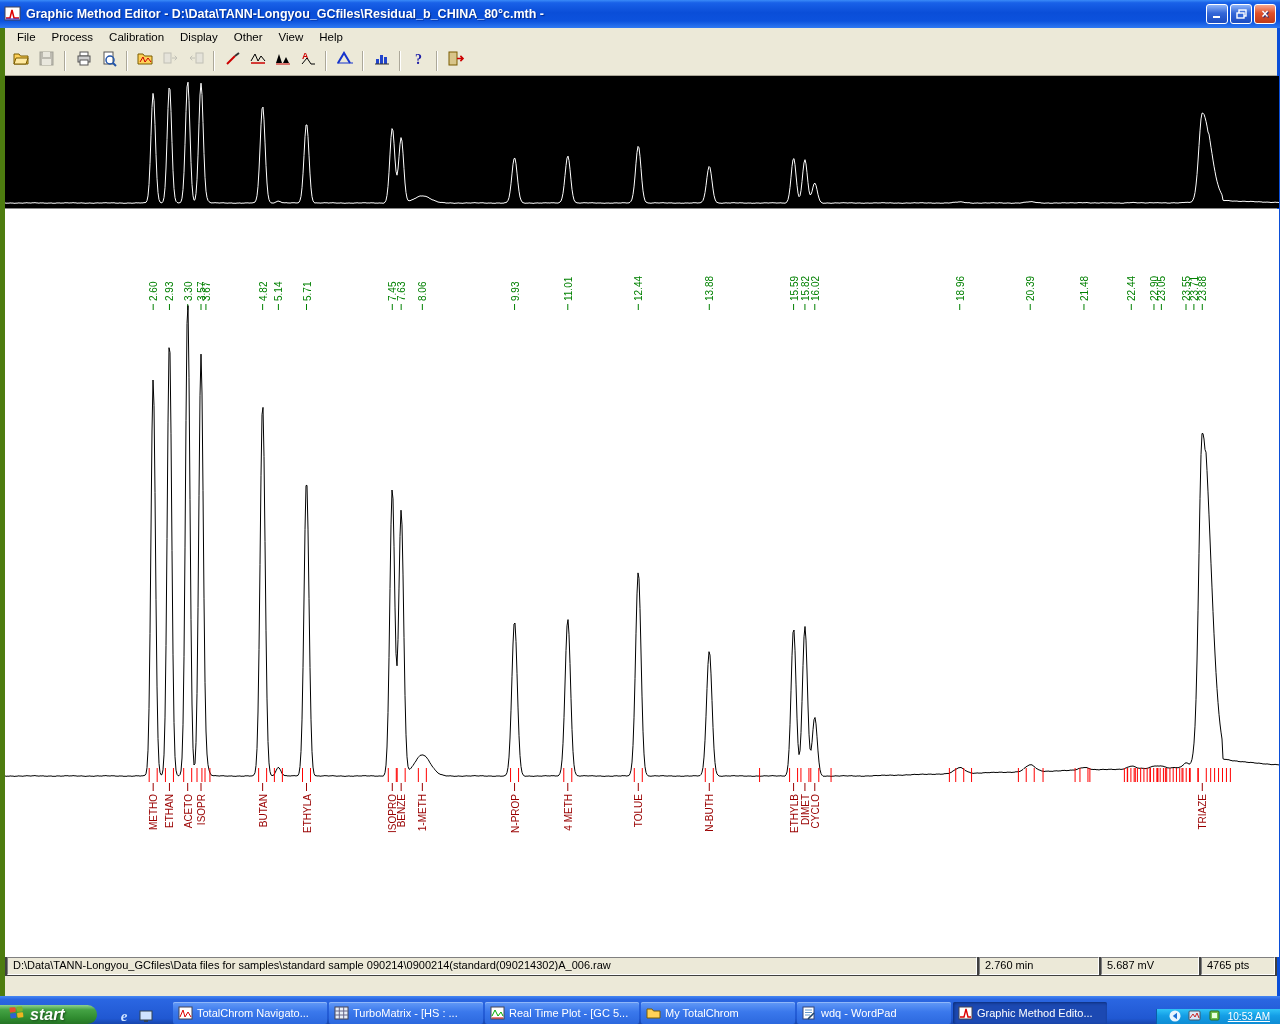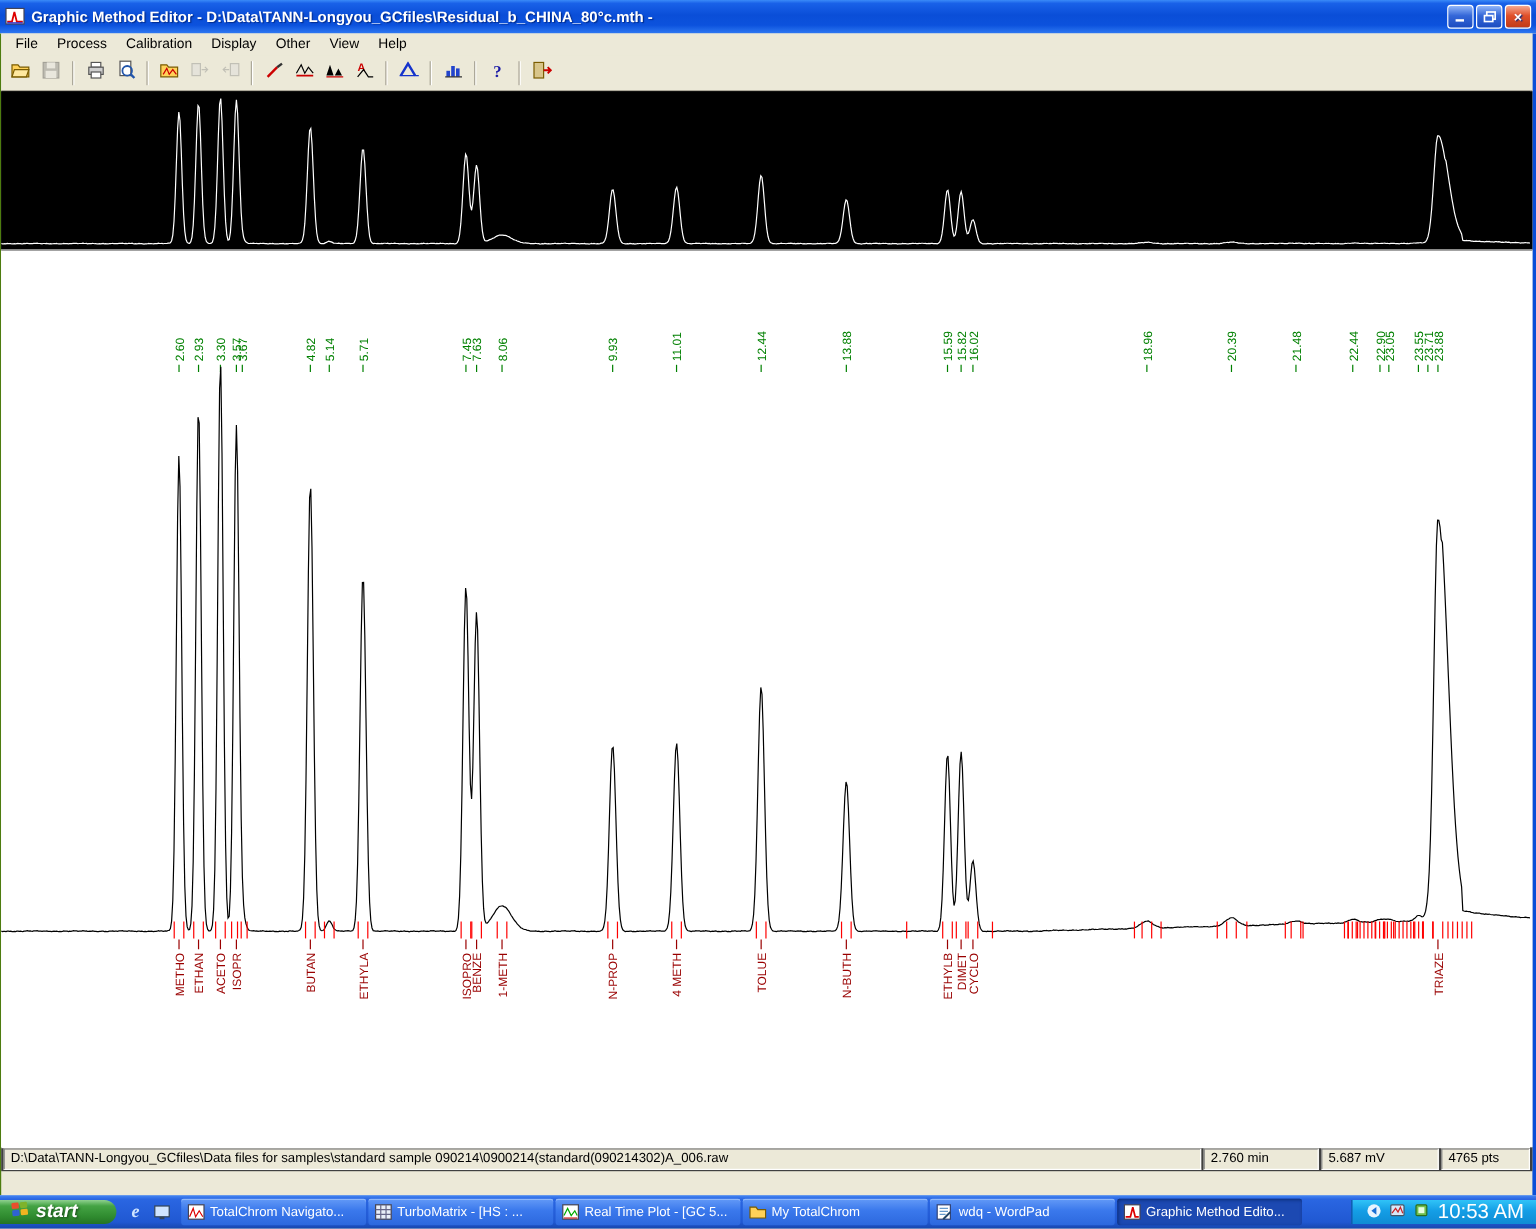--- a/index.html
+++ b/index.html
@@ -12,21 +12,21 @@
     color:#fff; font-weight:bold; font-size:12.5px; text-shadow:1px 1px 1px #002a8a; }
   .titlebar .app-ico { width:18px; height:16px; margin-right:4px; flex:0 0 auto; }
   .title-text { flex:1; white-space:nowrap; overflow:hidden; }
   .win-btn { width:22px; height:20px; margin-left:2px; border-radius:3px;
     border:1px solid #fff; display:flex; align-items:center; justify-content:center; }
   .wb-blue { background:linear-gradient(180deg,#8fb5f9,#3467d8 45%,#1c4cc0); }
   .wb-red  { background:linear-gradient(180deg,#f5a88f,#e0502a 45%,#c03a18); }
   .wb-glyph { color:#fff; font-size:12px; font-weight:bold; line-height:1; }
 
   
-  .app-frame { height:968px; border-left:1px solid #4d7c0f; border-right:3px solid #0a4ed8;
+  .app-frame { height:968px; border-left:5px solid #4d7c0f; border-right:3px solid #0a4ed8;
     background:#ECE9D8; }
 
   
   .menubar { height:18px; display:flex; align-items:center; padding-left:4px;
     background:#ECE9D8; font-size:11.5px; color:#000; }
   .menu-item { padding:1px 8px; cursor:default; }
 
   
   .toolbar { height:30px; display:flex; align-items:center; padding:2px 4px;
     background:#ECE9D8; border-bottom:1px solid #aca899; }
@@ -37,47 +37,47 @@
   
   .overview-panel { height:132px; background:#000; position:relative; }
   .main-panel { height:748px; background:#fff; position:relative; border-top:1px solid #888; }
   .overview-panel svg, .main-panel svg { display:block; }
 
   
   .statusrow1 { height:20px; display:flex; gap:2px; padding:1px 2px; background:#404040; font-size:11px; }
   .sfield { border:1px solid; border-color:#808080 #fff #fff #808080; background:#ECE9D8;
     padding:1px 5px; white-space:nowrap; overflow:hidden; }
   .sf-path { flex:1; }
-  .sf-time { width:96px; }
+  .sf-time { width:120px; }
   .sf-mv { width:98px; }
   .sf-pts { width:74px; }
   .statusrow2 { height:20px; display:flex; justify-content:flex-end; align-items:center;
     padding-right:18px; background:#ECE9D8; font-size:11px; }
   .modified { color:#d00000; }
 
   
-  .taskbar { height:28px; display:flex; align-items:center;
-    background:linear-gradient(180deg,#4687f3 0%,#2a66e2 12%,#2058d2 80%,#1746ad 100%); }
+  .taskbar { height:28px; display:flex; align-items:flex-end;
+    background:linear-gradient(180deg,#4687f3 0%,#2a66e2 12%,#2058d2 80%,#1746ad 100%);gap:11px; }
   .start-btn { width:97px; display:flex; align-items:center; gap:5px; padding-left:8px;
     background:linear-gradient(180deg,#8fd08f 0%,#44a344 25%,#2f8b2f 70%,#257425 100%);
     border-radius:0 12px 12px 0; color:#fff; font-style:italic; font-weight:bold; font-size:16px;
     text-shadow:1px 1px 2px #1a4d1a; }
   .quick-launch { display:flex; align-items:center; gap:6px; padding:0 8px; }
   .ql-ico { width:16px; height:16px; display:flex; align-items:center; justify-content:center; }
   .ie-e { color:#cfe4ff; font-weight:bold; font-style:italic; font-size:15px; font-family:"Liberation Serif",serif; }
   .task-btns { display:flex; align-items:center; gap:2px; }
   .task-btn { width:154px; height:22px; display:flex; align-items:center; gap:4px; padding:0 5px;
     border-radius:2px; color:#fff; font-size:11px; white-space:nowrap; overflow:hidden;
     background:linear-gradient(180deg,#639af7 0%,#3a78ec 45%,#2c68de 100%);
     box-shadow:inset 0 1px 0 #8fb7fa; }
   .task-btn.active { background:#1c49b2; box-shadow:inset 1px 1px 3px #0c2d78; }
   .tb-ico { width:15px; height:14px; flex:0 0 auto; }
   .systray { margin-left:auto; display:flex; align-items:center; gap:7px; padding:0 10px 0 12px;
     background:linear-gradient(180deg,#30c3f7 0%,#149ee6 45%,#0e8cd4 100%);
-    border-left:1px solid #0a5fa8; color:#fff; font-size:17px; }
+    border-left:1px solid #0a5fa8; color:#fff; font-size:10px;text-decoration:underline; }
 </style>
 </head>
 <body>
 
 <div class="titlebar">
   <span class="app-ico">
     <svg width="18" height="16" viewBox="0 0 18 16">
       <rect x="1" y="1" width="15" height="13" fill="#fff" stroke="#445"></rect>
       <path d="M2 12 L6 12 L8 4 L10 12 L15 12" fill="none" stroke="#d00" stroke-width="1.5"></path>
       <line x1="2" y1="13" x2="15" y2="13" stroke="#22c"></line>

